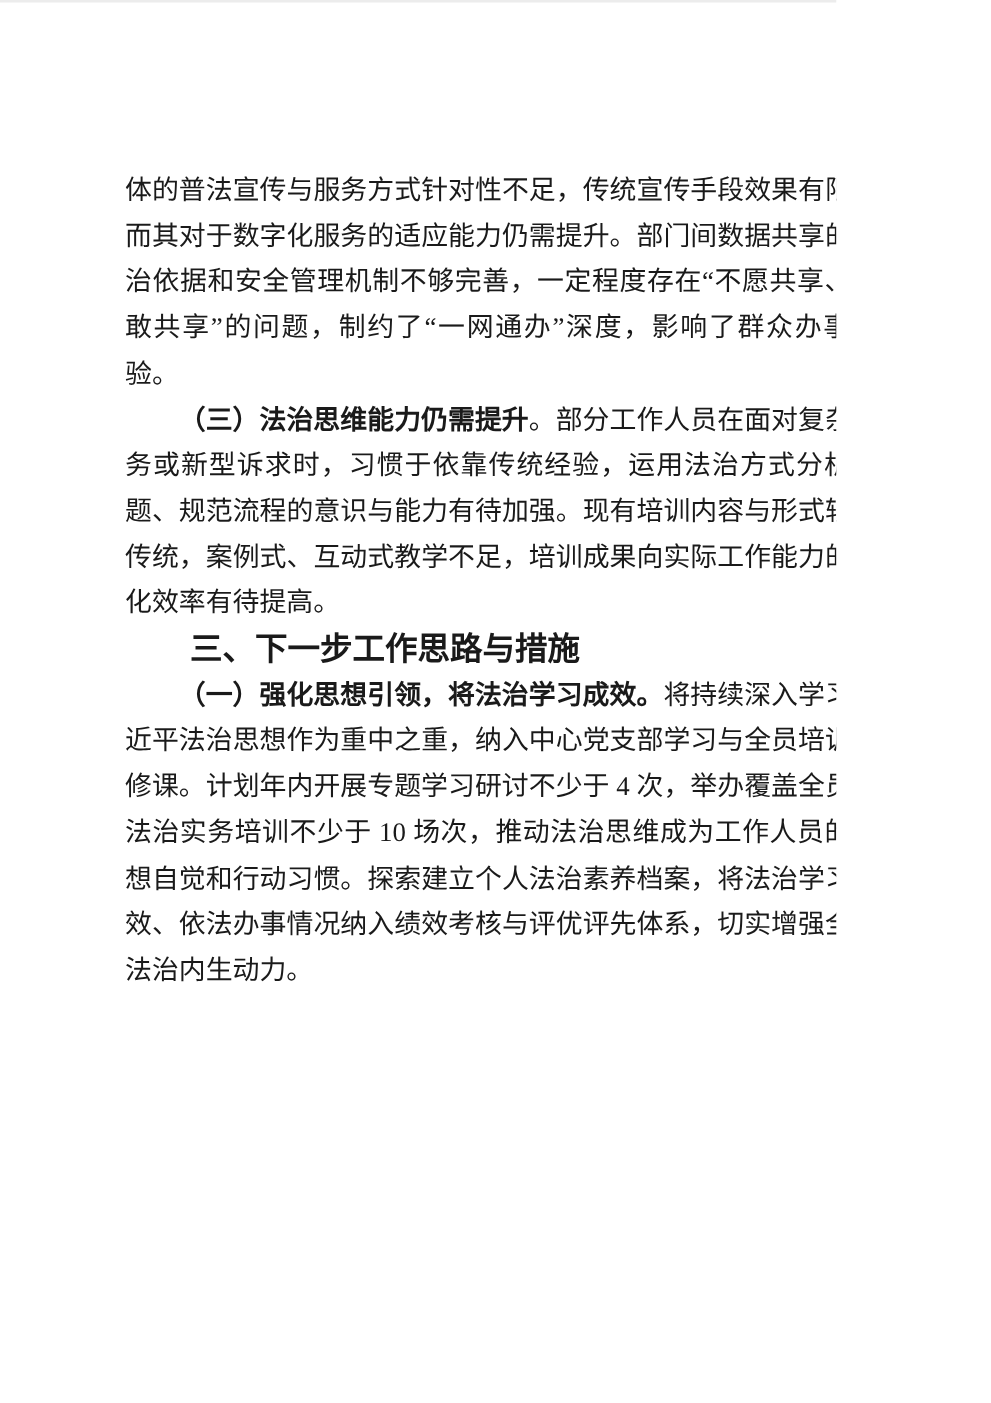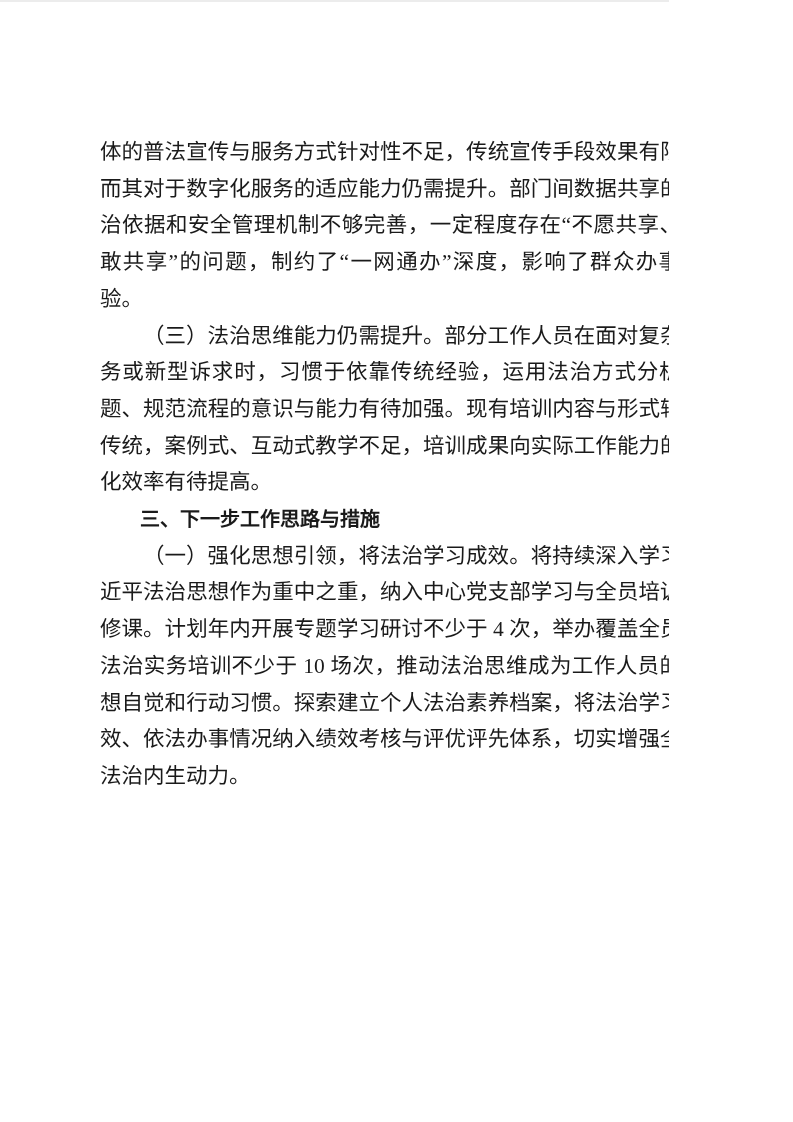--- a/index.html
+++ b/index.html
@@ -36,26 +36,26 @@
   }
   .body-para {
     margin: 0;
     padding: 0;
     text-indent: 2em;
   }
   .body-para.no-indent {
     text-indent: 0;
   }
   .lead {
-    font-weight: normal;
+    font-weight: bold;
   }
   .chapter-heading {
     margin: 0;
     padding: 0;
-    font-size: 20px;
+    font-size: 26px;
     line-height: 36.7px;
     font-weight: bold;
     font-family: "Liberation Sans", "DejaVu Sans", sans-serif;
     text-indent: 2em;
     text-align: left;
   }
 </style>
 </head>
 <body>
 

